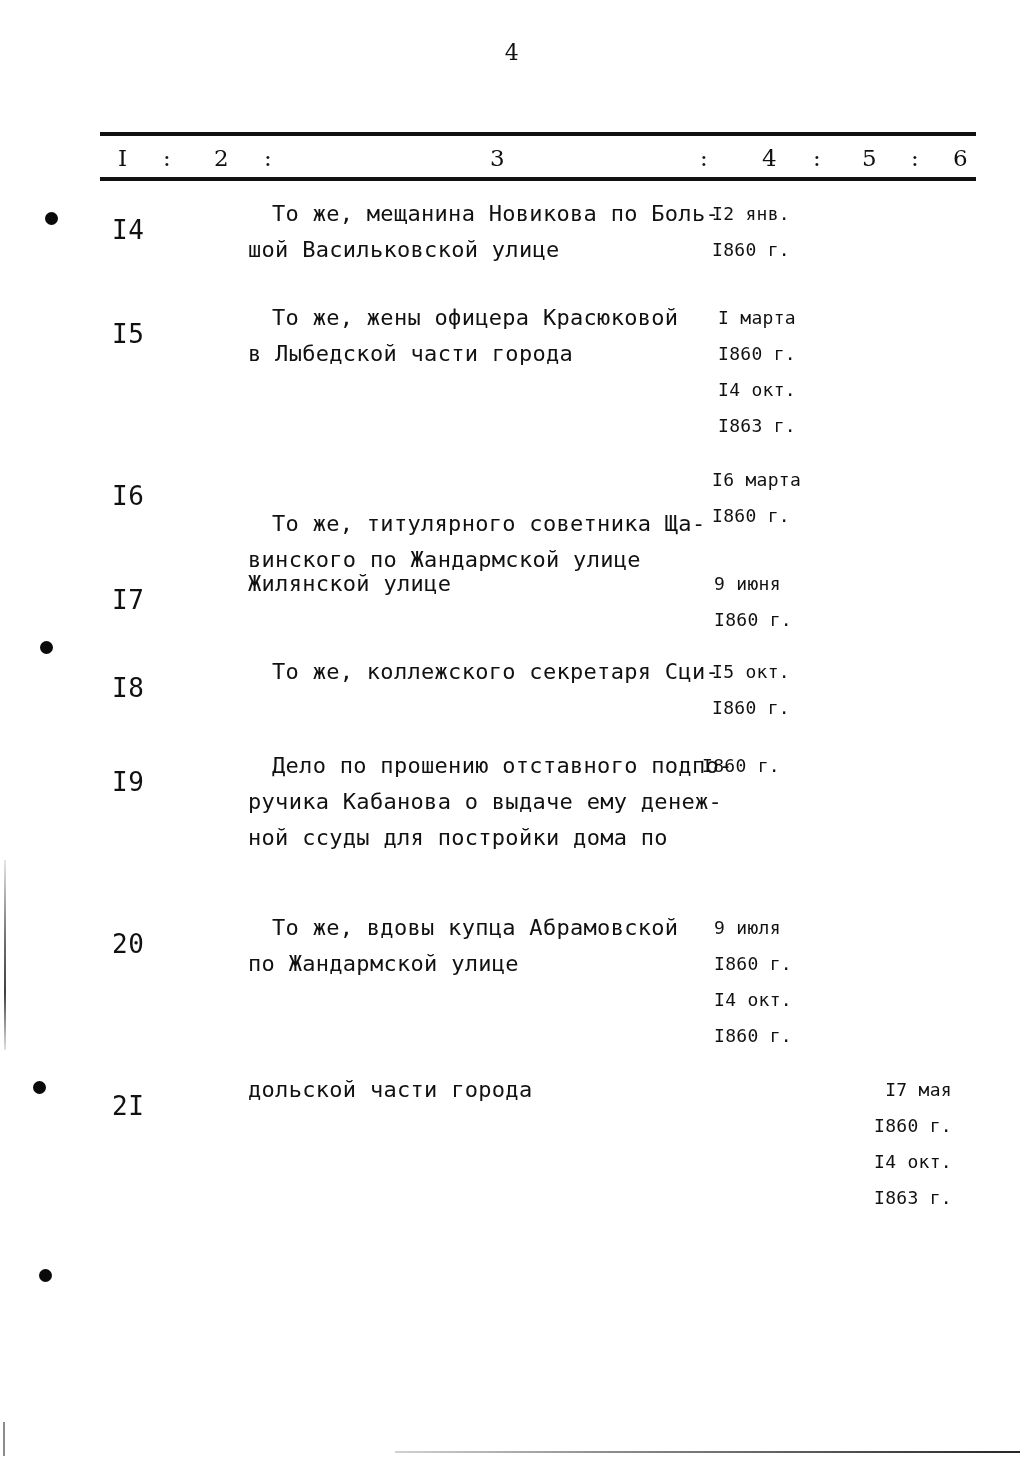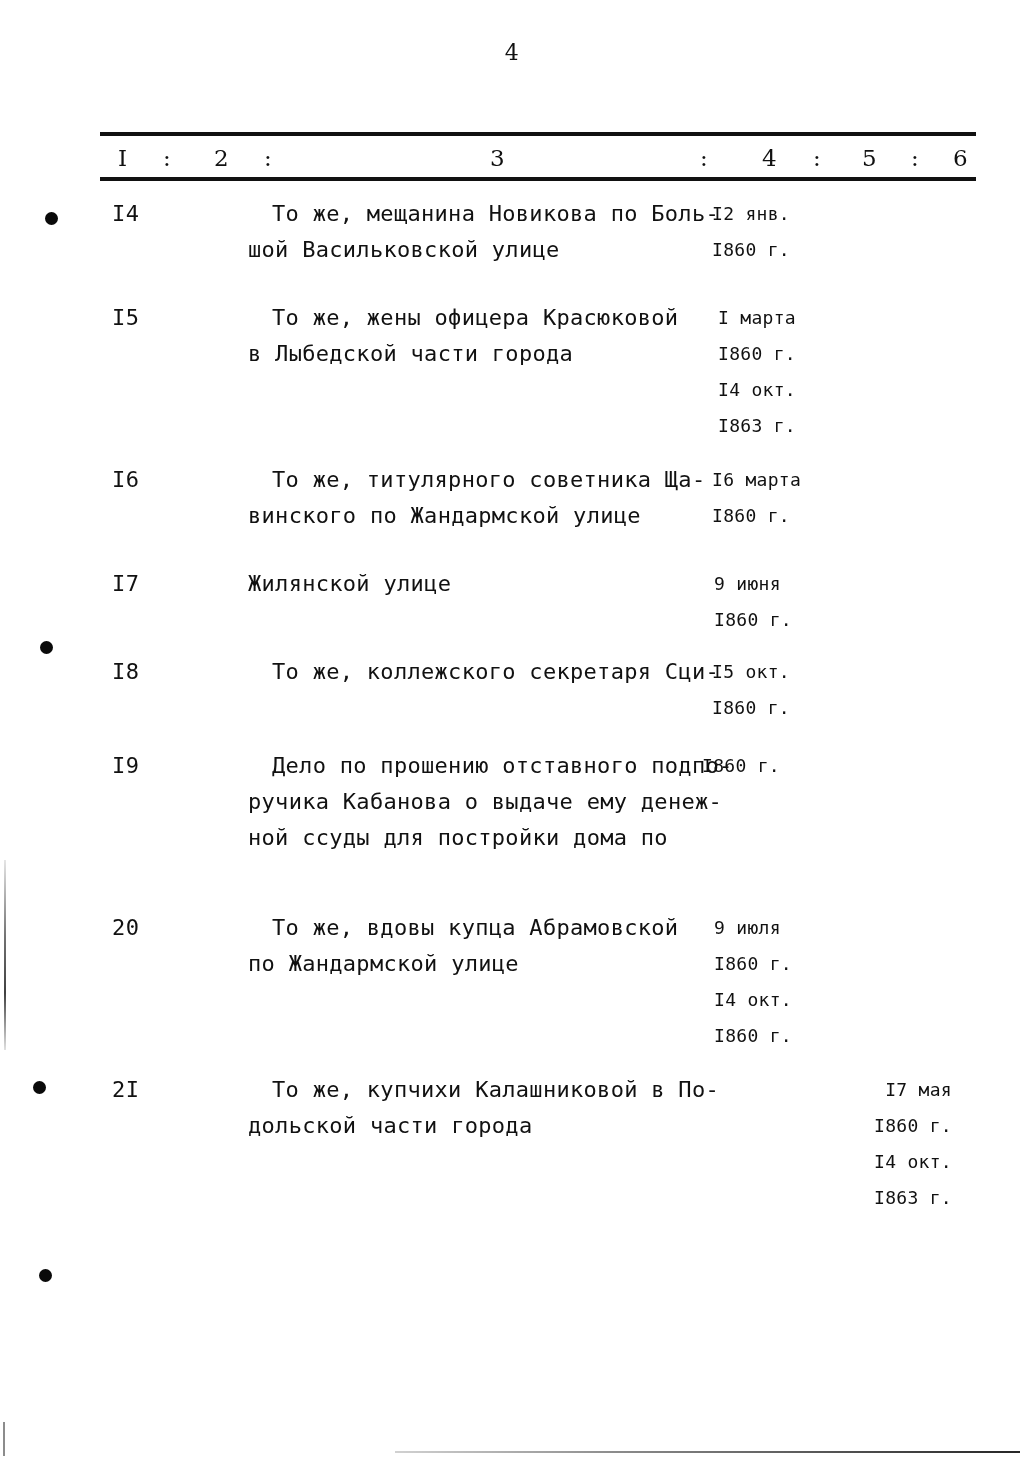--- a/index.html
+++ b/index.html
@@ -98,23 +98,23 @@
     width: 1024px;
   }
   .row {
     position: relative;
     display: block;
     width: 1024px;
   }
   .row-num {
     position: absolute;
     left: 112px;
-    top: 0;
+    top: 16px;
     width: 70px;
-    font-size: 22px;
+    font-size: 26px;
     line-height: 36px;
     letter-spacing: 0.5px;
     white-space: nowrap;
   }
   .row-desc {
     position: absolute;
     left: 248px;
     top: 0;
     width: 460px;
     font-size: 22px;
@@ -189,21 +189,21 @@
         <div class="row-date" style="left: 718px;">
           <span class="ln">I марта</span>
           <span class="ln">I860 г.</span>
           <span class="ln">I4 окт.</span>
           <span class="ln">I863 г.</span>
         </div>
       </div>
       <div class="row" style="position: absolute; top: 266px;">
         <div class="row-num">I6</div>
         <div class="row-desc">
-          <span class="ln" style="padding-left: 24px;">То же, титулярного советника Ща-</span>
+          <span class="ln" style="padding-left: 24px; margin-top: 44px;">То же, титулярного советника Ща-</span>
           <span class="ln">винского по Жандармской улице</span>
         </div>
         <div class="row-date" style="left: 712px;">
           <span class="ln">I6 марта</span>
           <span class="ln">I860 г.</span>
         </div>
       </div>
       <div class="row" style="position: absolute; top: 370px;">
         <div class="row-num">I7</div>
         <div class="row-desc">
@@ -244,21 +244,20 @@
         <div class="row-date" style="left: 714px;">
           <span class="ln">9 июля</span>
           <span class="ln">I860 г.</span>
           <span class="ln">I4 окт.</span>
           <span class="ln">I860 г.</span>
         </div>
       </div>
       <div class="row" style="position: absolute; top: 876px;">
         <div class="row-num">2I</div>
         <div class="row-desc">
-          <span class="ln" style="padding-left: 24px;">То же, купчихи Калашниковой в По-</span>
           <span class="ln">дольской части города</span>
         </div>
         <div class="row-date" style="left: 712px; text-align: right;">
           <span class="ln">I7 мая</span>
           <span class="ln">I860 г.</span>
           <span class="ln">I4 окт.</span>
           <span class="ln">I863 г.</span>
         </div>
       </div>
     </div>

